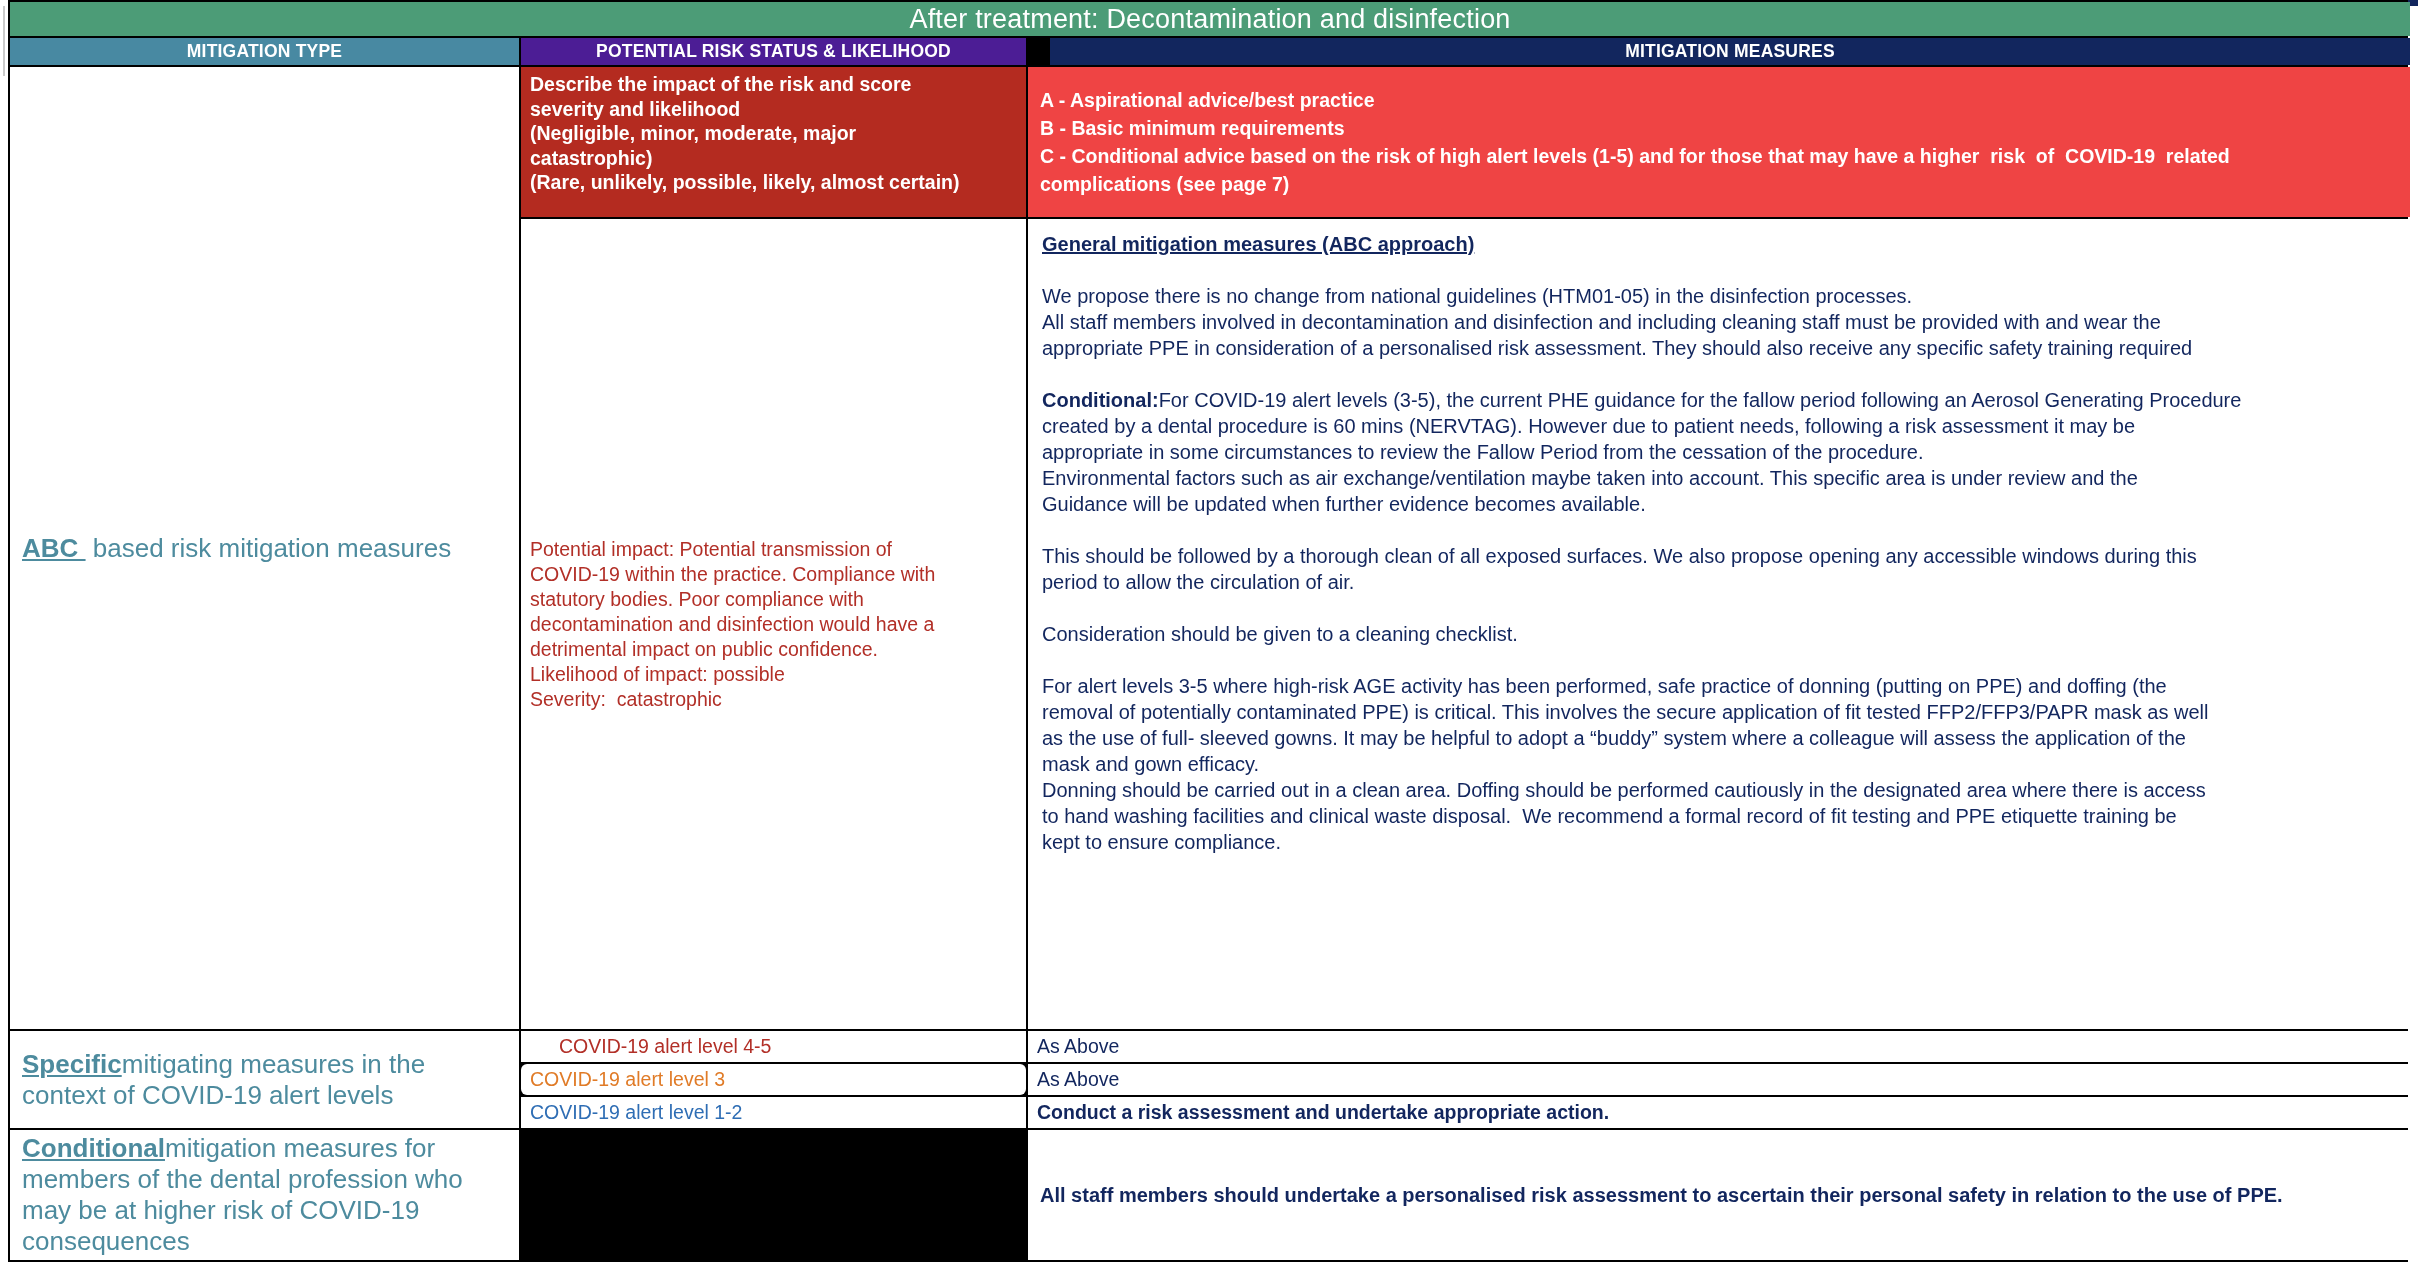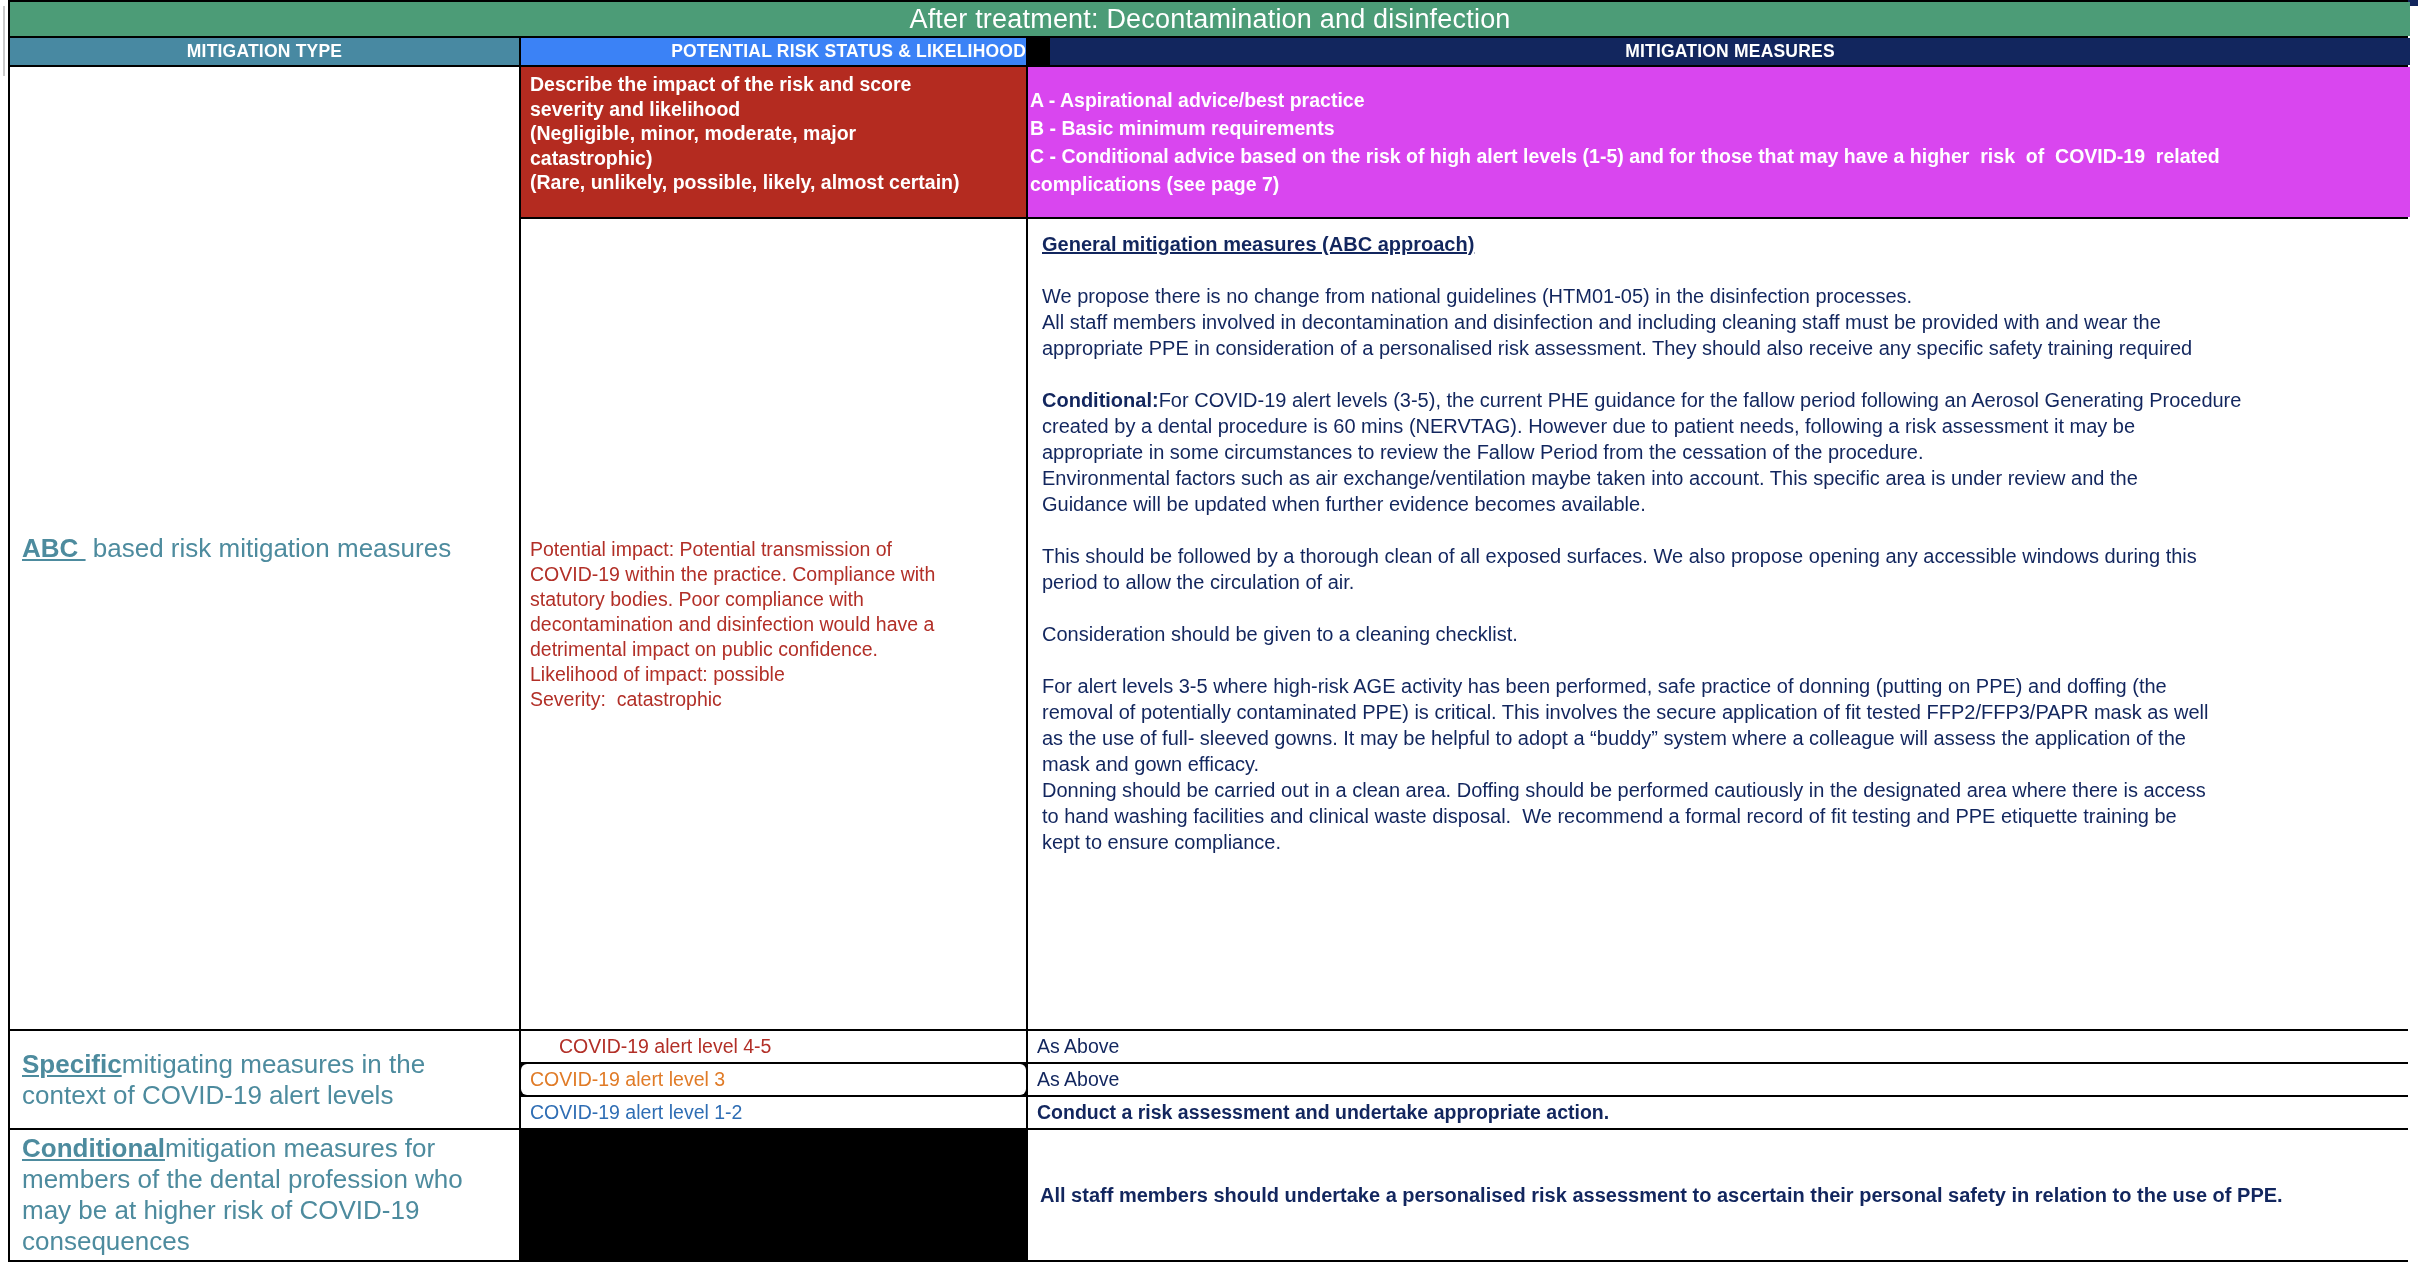--- a/index.html
+++ b/index.html
@@ -21,32 +21,32 @@
   .cell{background:#fff;overflow:hidden;box-sizing:border-box;}
 
   .title-cell{
     grid-column:1/4;grid-row:1;background:#4C9C77;color:#fff;
     display:flex;align-items:center;justify-content:center;
     font-size:27px;font-weight:500;letter-spacing:.2px;
   }
   .hdr{display:flex;align-items:center;justify-content:center;color:#fff;
        font-size:17.5px;font-weight:700;letter-spacing:.2px;}
   .h-type{grid-column:1;grid-row:2;background:#4889A2;}
-  .h-risk{grid-column:2;grid-row:2;background:#3b82f6;justify-content:flex-end;}
+  .h-risk{grid-column:2;grid-row:2;background:#4c1d95;}
   .h-measures{grid-column:3;grid-row:2;background:#12265E;margin-left:22px;}
 
   .type-empty{grid-column:1;grid-row:3/5;display:flex;align-items:center;padding:0 12px;}
   .legend-risk{
     grid-column:2;grid-row:3;background:#B42B20;color:#fff;
     font-size:19.5px;font-weight:600;line-height:24.5px;
     padding:5px 9px;white-space:pre-wrap;
   }
   .legend-measures{
-    grid-column:3;grid-row:3;background:#d946ef;color:#fff;
-    display:flex;align-items:center;padding:0 2px;
+    grid-column:3;grid-row:3;background:#ef4444;color:#fff;
+    display:flex;align-items:center;padding:0 12px;
   }
   .legend-measures span{font-size:19.5px;font-weight:600;line-height:28px;white-space:pre-wrap;}
 
   .teal-text{color:#4D8B9E;font-size:26px;font-weight:500;line-height:31px;}
   .lead{font-weight:700;text-decoration:underline;white-space:pre;}
 
   .risk-abc{
     grid-column:2;grid-row:4;display:flex;align-items:center;padding:0 9px;
   }
   .risk-abc span{color:#B22F27;font-size:19.5px;font-weight:500;line-height:25px;white-space:pre-wrap;}

